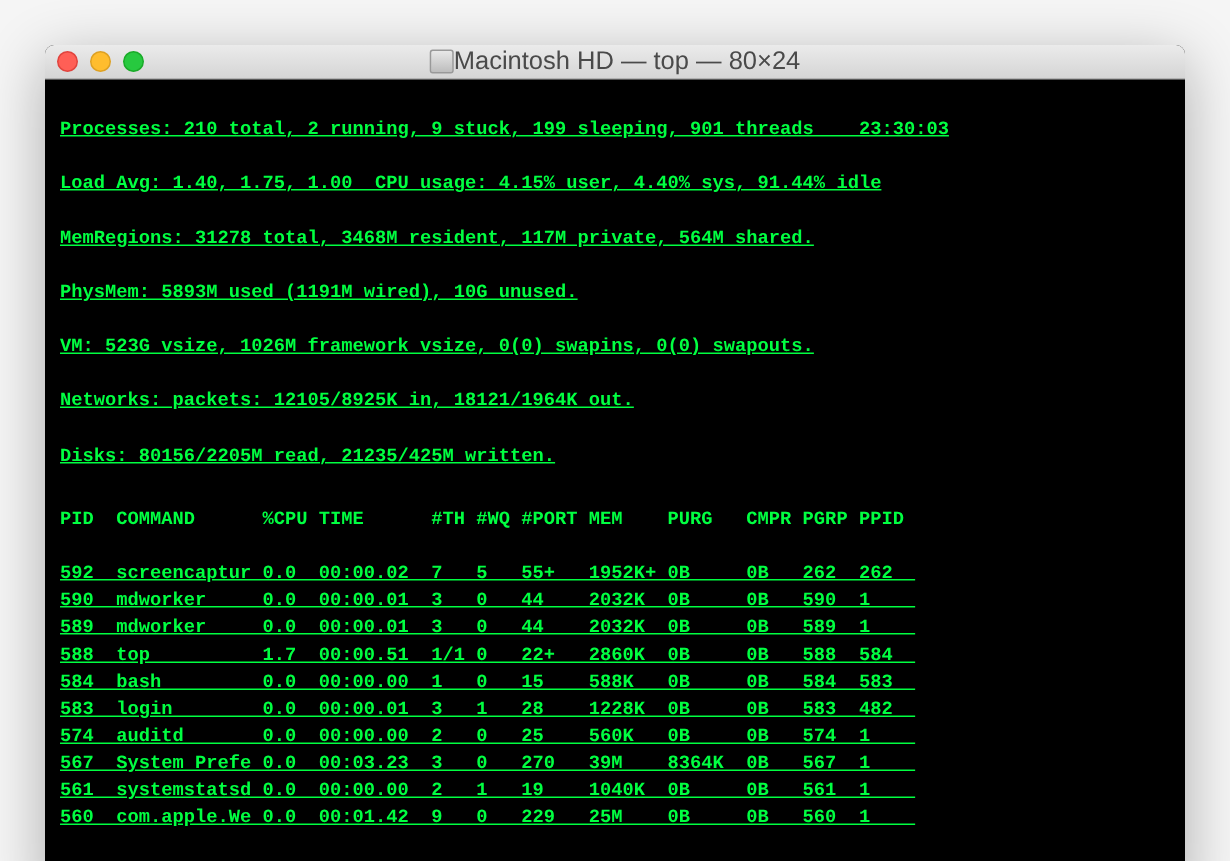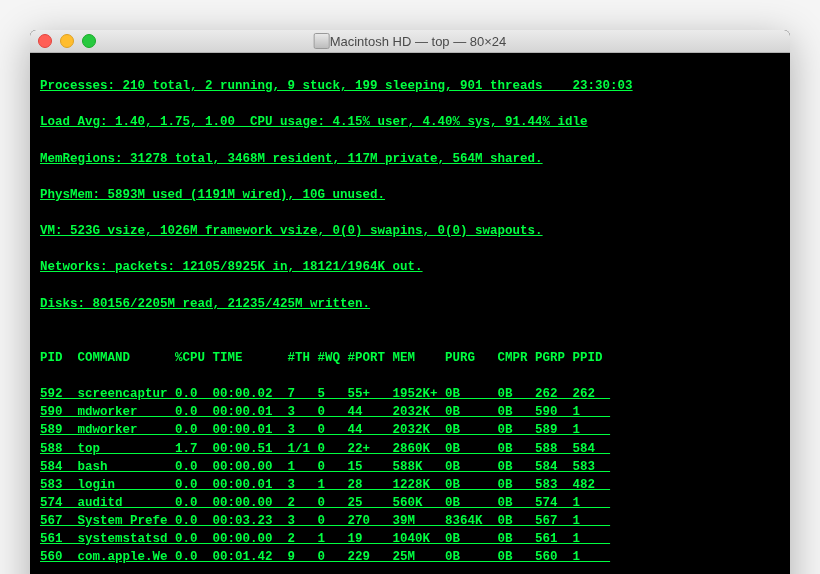--- a/index.html
+++ b/index.html
@@ -36,21 +36,21 @@
     height: 12px;
     border-radius: 50%;
   }
   .light.red { background: #ff5f56; border: 0.5px solid #e0443e; }
   .light.yellow { background: #ffbd2e; border: 0.5px solid #dea123; }
   .light.green { background: #27c93f; border: 0.5px solid #1aab29; }
   .title {
     position: absolute;
     left: 50%;
     transform: translateX(-50%);
-    font-size: 13px;
+    font-size: 17px;
     color: #4a4a4a;
     display: flex;
     align-items: center;
     gap: 0;
   }
   .title-icon {
     width: 14px;
     height: 14px;
     background: linear-gradient(to bottom, #e8e8e8, #bdbdbd);
     border-radius: 2px;
@@ -66,21 +66,21 @@
     font-weight: bold;
     white-space: pre;
     overflow: hidden;
   }
   .header-line {
     display: block;
     text-decoration: underline;
   }
   .columns-header {
     display: block;
-    margin-top: 18px;
+    margin-top: 6px;
   }
   .row {
     display: block;
     text-decoration: underline;
   }
 </style>
 </head>
 <body>
 
 <div class="window">

